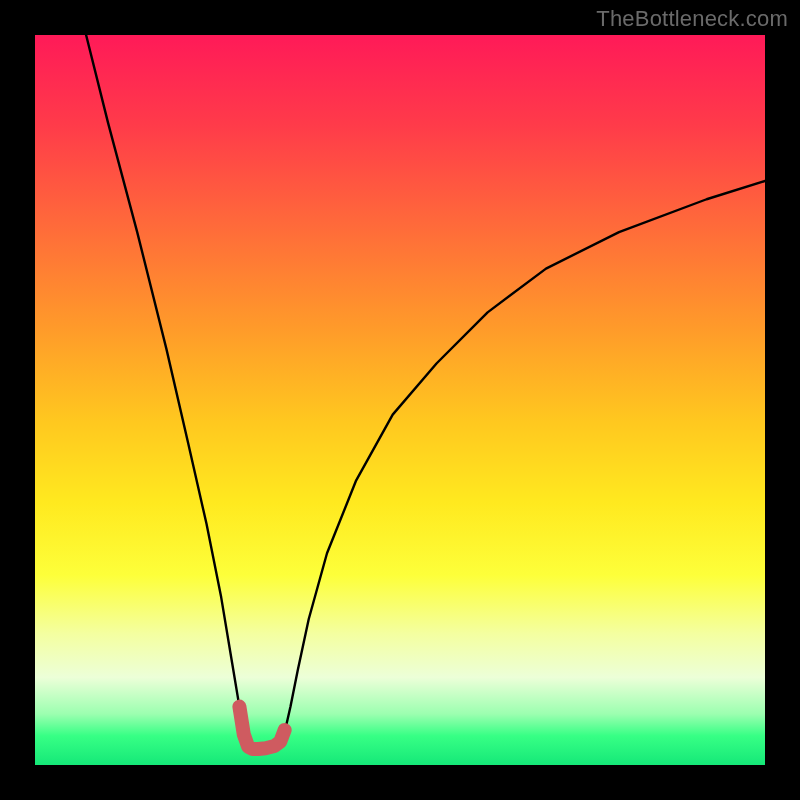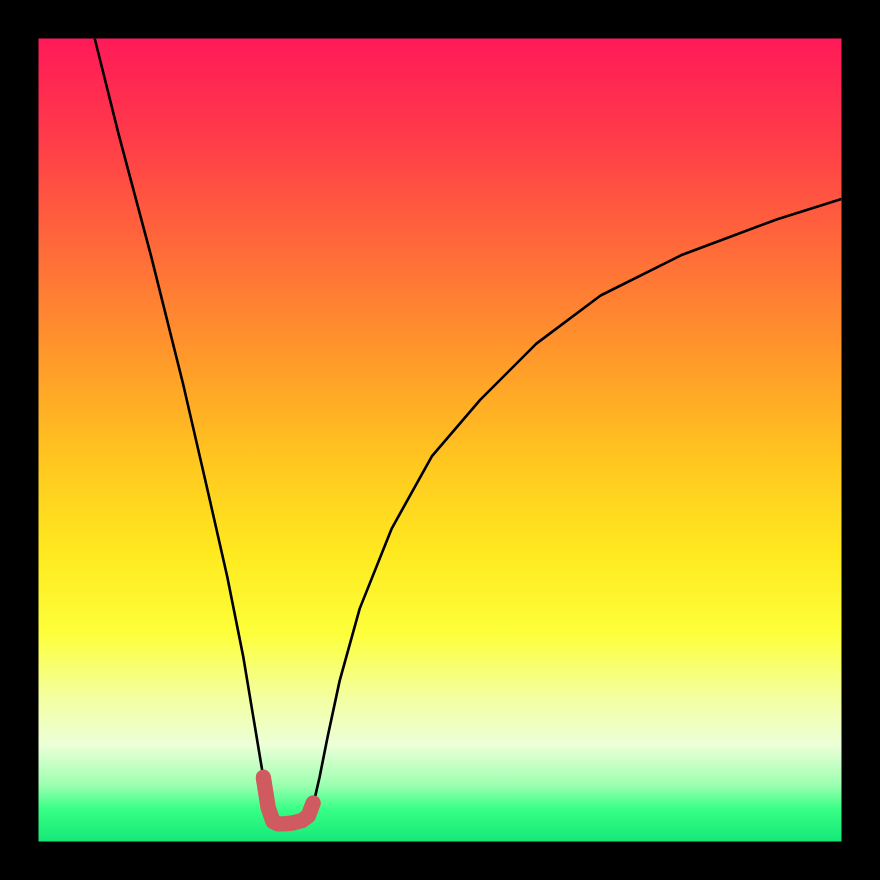--- a/index.html
+++ b/index.html
@@ -56,20 +56,21 @@
     left: 0;
     top: 0;
     width: 730px;
     height: 730px;
   }
 </style>
 </head>
 <body>
 
 <div class="frame">
+  <div class="watermark">TheBottleneck.com</div>
 
   <div class="plot">
     <svg class="curve" viewBox="0 0 730 730" preserveAspectRatio="none">
       <path id="black-path" fill="none" stroke="#000" stroke-width="2.4" stroke-linejoin="round" stroke-linecap="round" d="M51.10 0.00 L73.00 87.60 L102.20 197.10 L131.40 313.90 L153.30 408.80 L171.55 489.10 L186.15 562.10 L197.10 627.80 L204.40 671.60 L210.24 700.80 L215.35 713.21 L222.65 713.94 L233.60 712.48 L243.09 708.10 L249.66 697.15 L255.50 671.60 L262.80 635.10 L273.75 584.00 L292.00 518.30 L321.20 445.30 L357.70 379.60 L401.50 328.50 L452.60 277.40 L511.00 233.60 L584.00 197.10 L671.60 164.25 L730.00 146.00"></path>
       <path id="red-path" fill="none" stroke="#cf5b60" stroke-width="14" stroke-linejoin="round" stroke-linecap="round" d="M204.40 671.60 L208.78 699.34 L213.16 711.75 L217.54 713.94 L223.38 713.94 L230.68 713.21 L239.44 711.02 L245.28 706.64 L249.66 694.96"></path>
     </svg>
   </div>
 </div>
 
 </body></html>

